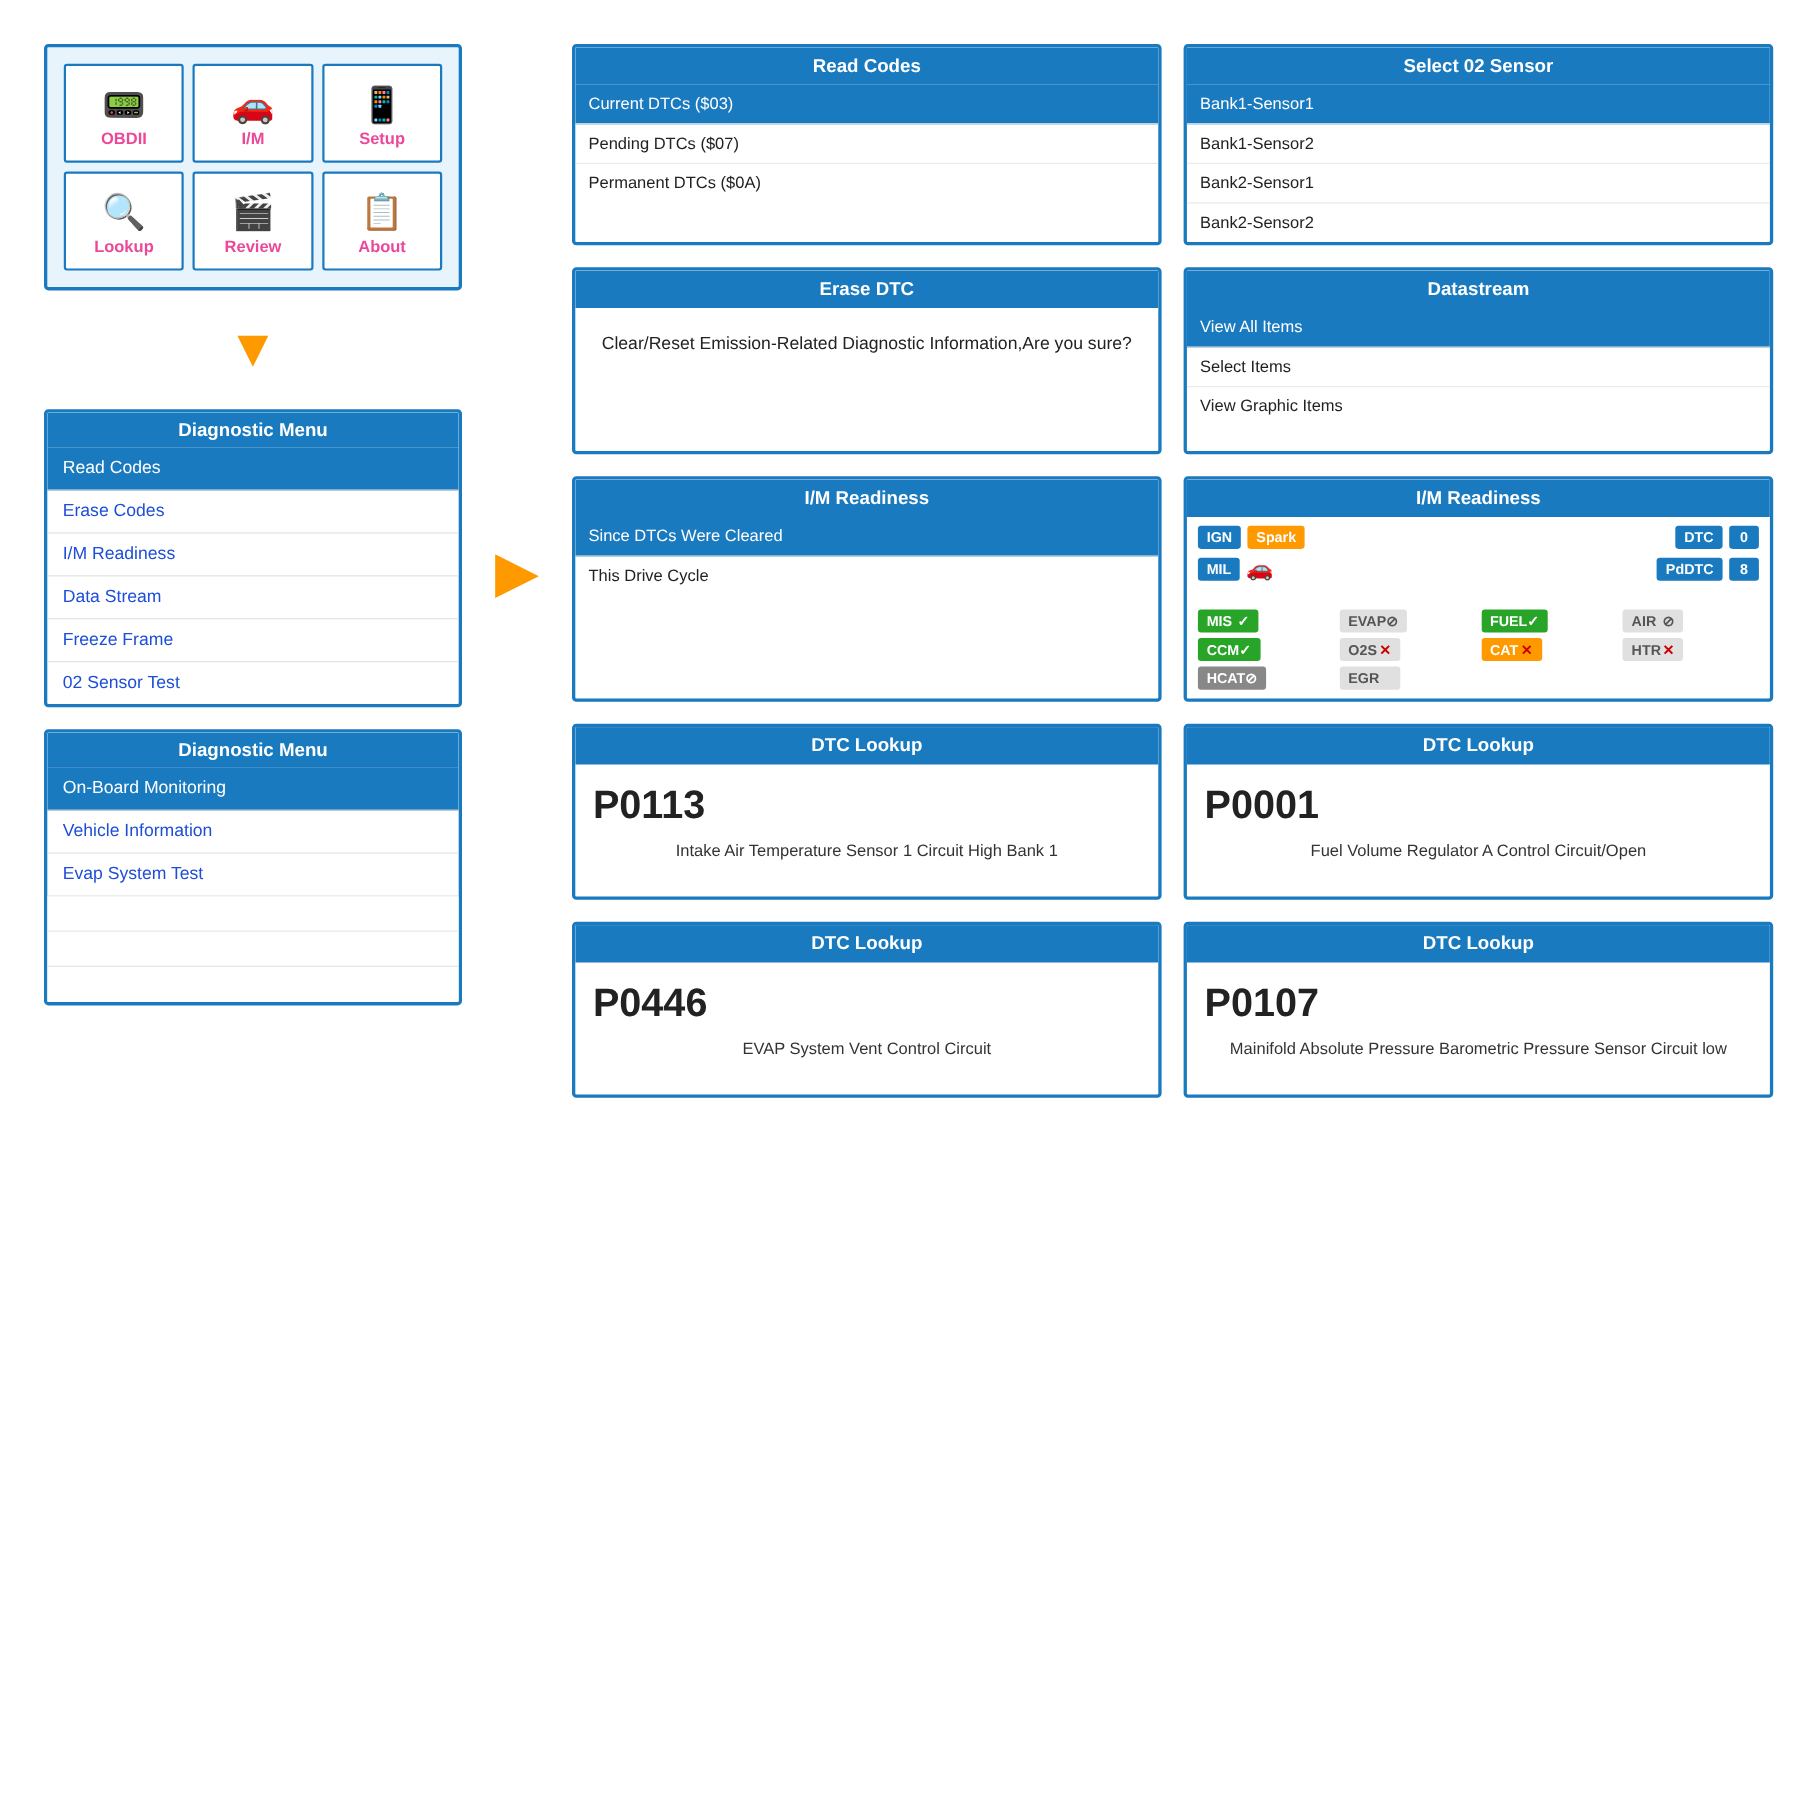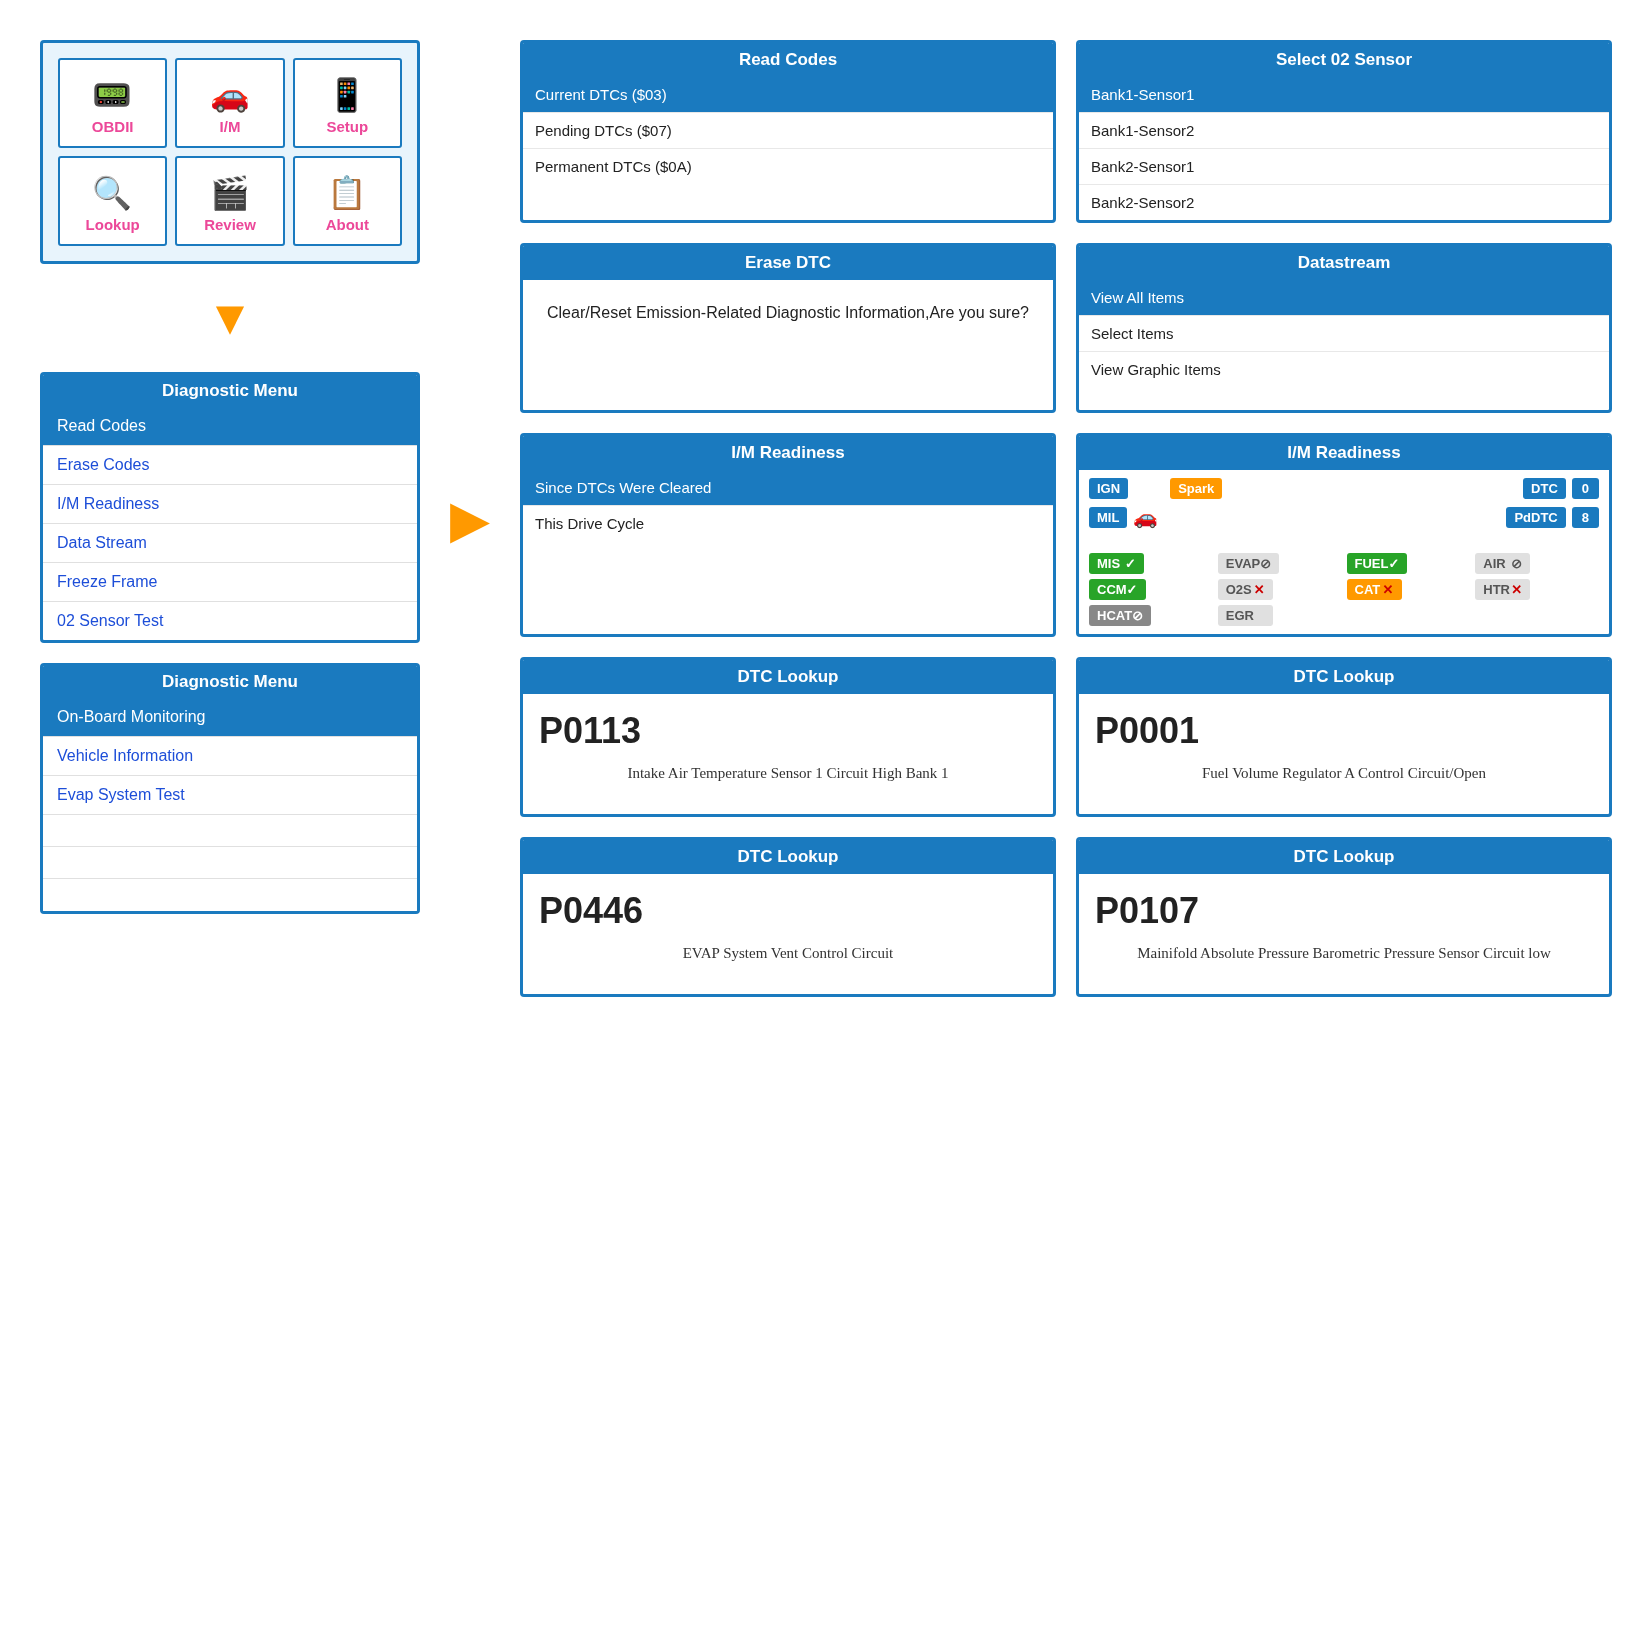--- a/index.html
+++ b/index.html
@@ -192,21 +192,20 @@
       border-radius: 3px;
       font-size: 13px;
     }
 
     .badge-orange {
       background: #f90;
       color: white;
       padding: 3px 8px;
       border-radius: 3px;
       font-size: 13px;
-      margin-left: 36px;
     }
 
     .badge-num {
       background: #1a7abf;
       color: white;
       padding: 3px 10px;
       border-radius: 3px;
       font-size: 13px;
     }
 
@@ -279,21 +278,20 @@
       font-weight: bold;
       color: #222;
       margin: 6px 0 10px;
     }
 
     .dtc-desc {
       font-size: 15px;
       color: #333;
       text-align: center;
       line-height: 1.5;
-      font-family: Liberation Serif, serif;
     }
 
     .mid-arrow {
       display: flex;
       align-items: center;
       justify-content: center;
       align-self: stretch;
     }
   </style>
 </head>

